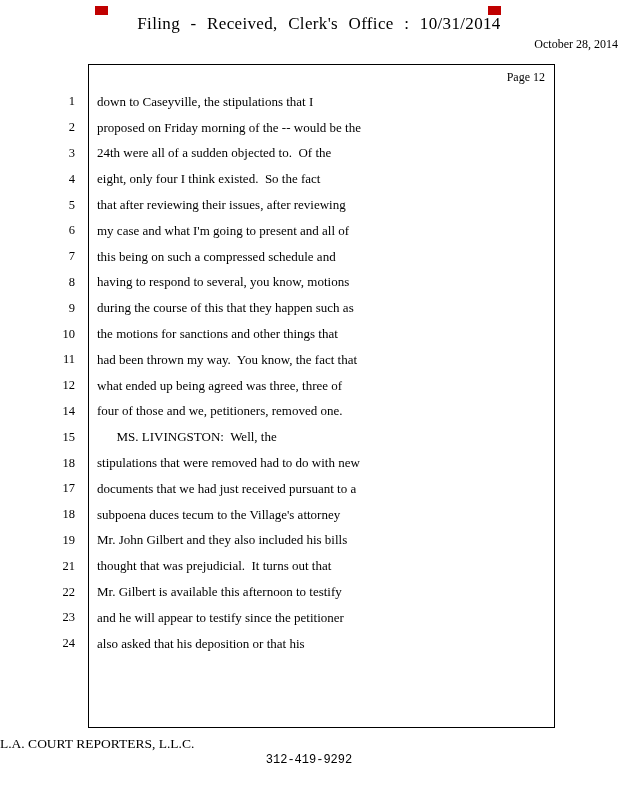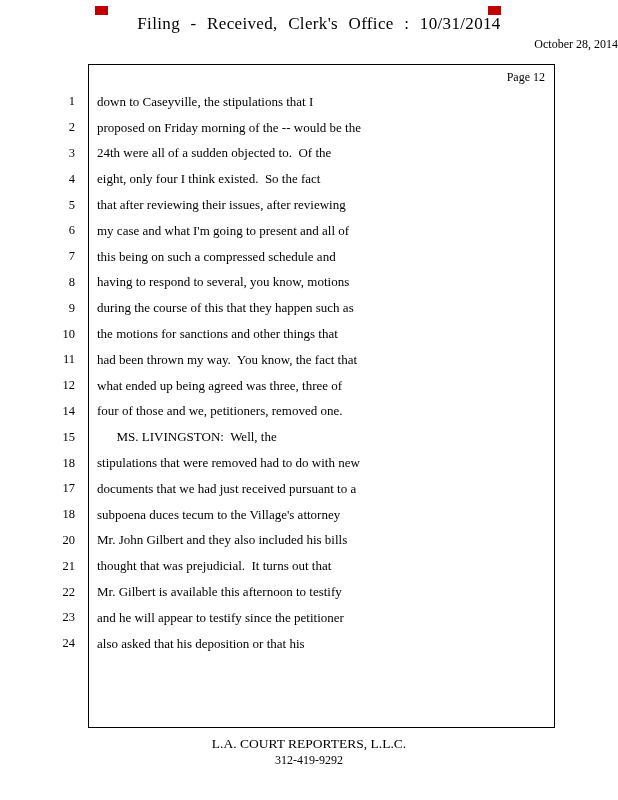--- a/index.html
+++ b/index.html
@@ -67,28 +67,29 @@
     flex: 0 0 35px;
   }
   .line-text {
     margin-left: 22px;
     font-size: 13px;
     white-space: pre;
   }
   .footer-company {
     position: absolute;
     top: 736px; left: 0; right: 0;
-    text-align: center;
+    text-align: left;
     font-size: 13.5px;
   }
   .footer-phone {
     position: absolute;
     top: 753px; left: 0; right: 0;
     text-align: center;
     font-size: 12px;
+    font-family: Liberation Mono, monospace;
   }
 </style>
 </head>
 <body>
 
 <div class="corner-mark left" style="background: rgb(192, 0, 0);"></div>
 <div class="corner-mark right" style="background: rgb(192, 0, 0);"></div>
 
 <div class="header-title">Filing  - Received,  Clerk's Office  : 10/31/2014</div>
 <div class="header-date">October 28, 2014</div>
@@ -160,21 +161,21 @@
     </div>
     <div class="line-row">
       <span class="line-num">17</span>
       <span class="line-text">documents that we had just received pursuant to a</span>
     </div>
     <div class="line-row">
       <span class="line-num">18</span>
       <span class="line-text">subpoena duces tecum to the Village's attorney</span>
     </div>
     <div class="line-row">
-      <span class="line-num">20</span>
+      <span class="line-num">19</span>
       <span class="line-text">Mr. John Gilbert and they also included his bills</span>
     </div>
     <div class="line-row">
       <span class="line-num">21</span>
       <span class="line-text">thought that was prejudicial.  It turns out that</span>
     </div>
     <div class="line-row">
       <span class="line-num">22</span>
       <span class="line-text">Mr. Gilbert is available this afternoon to testify</span>
     </div>

